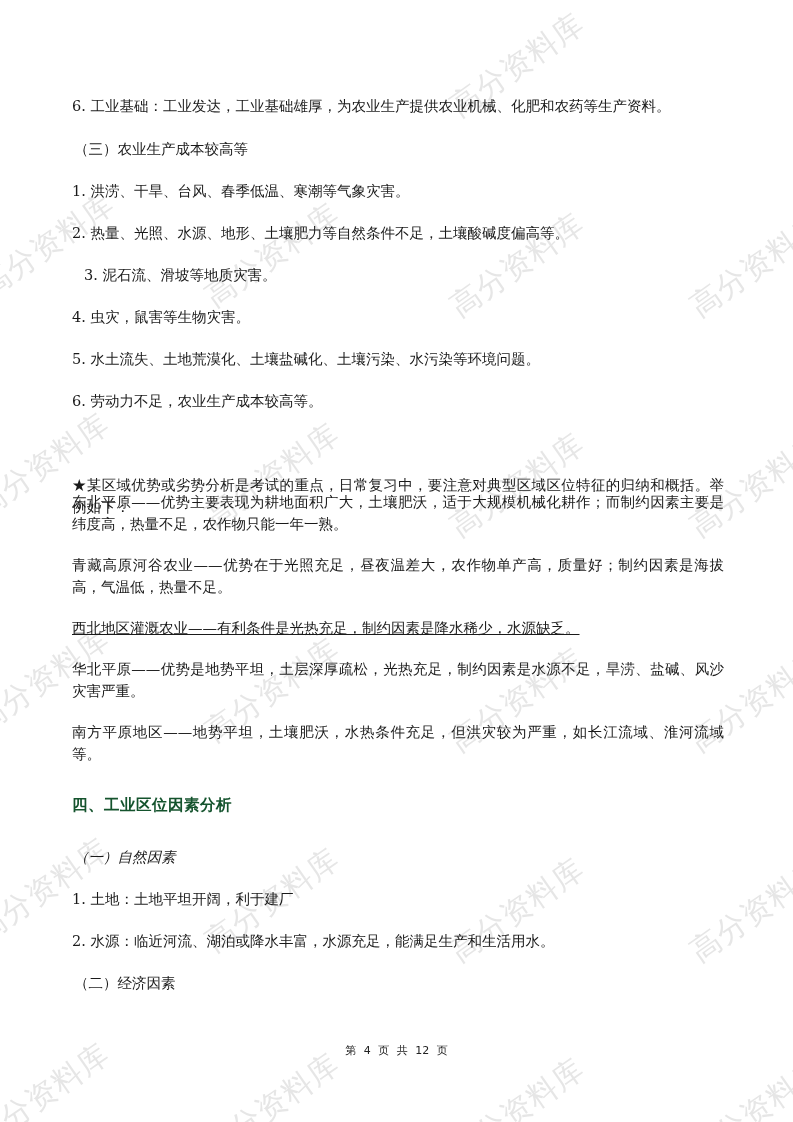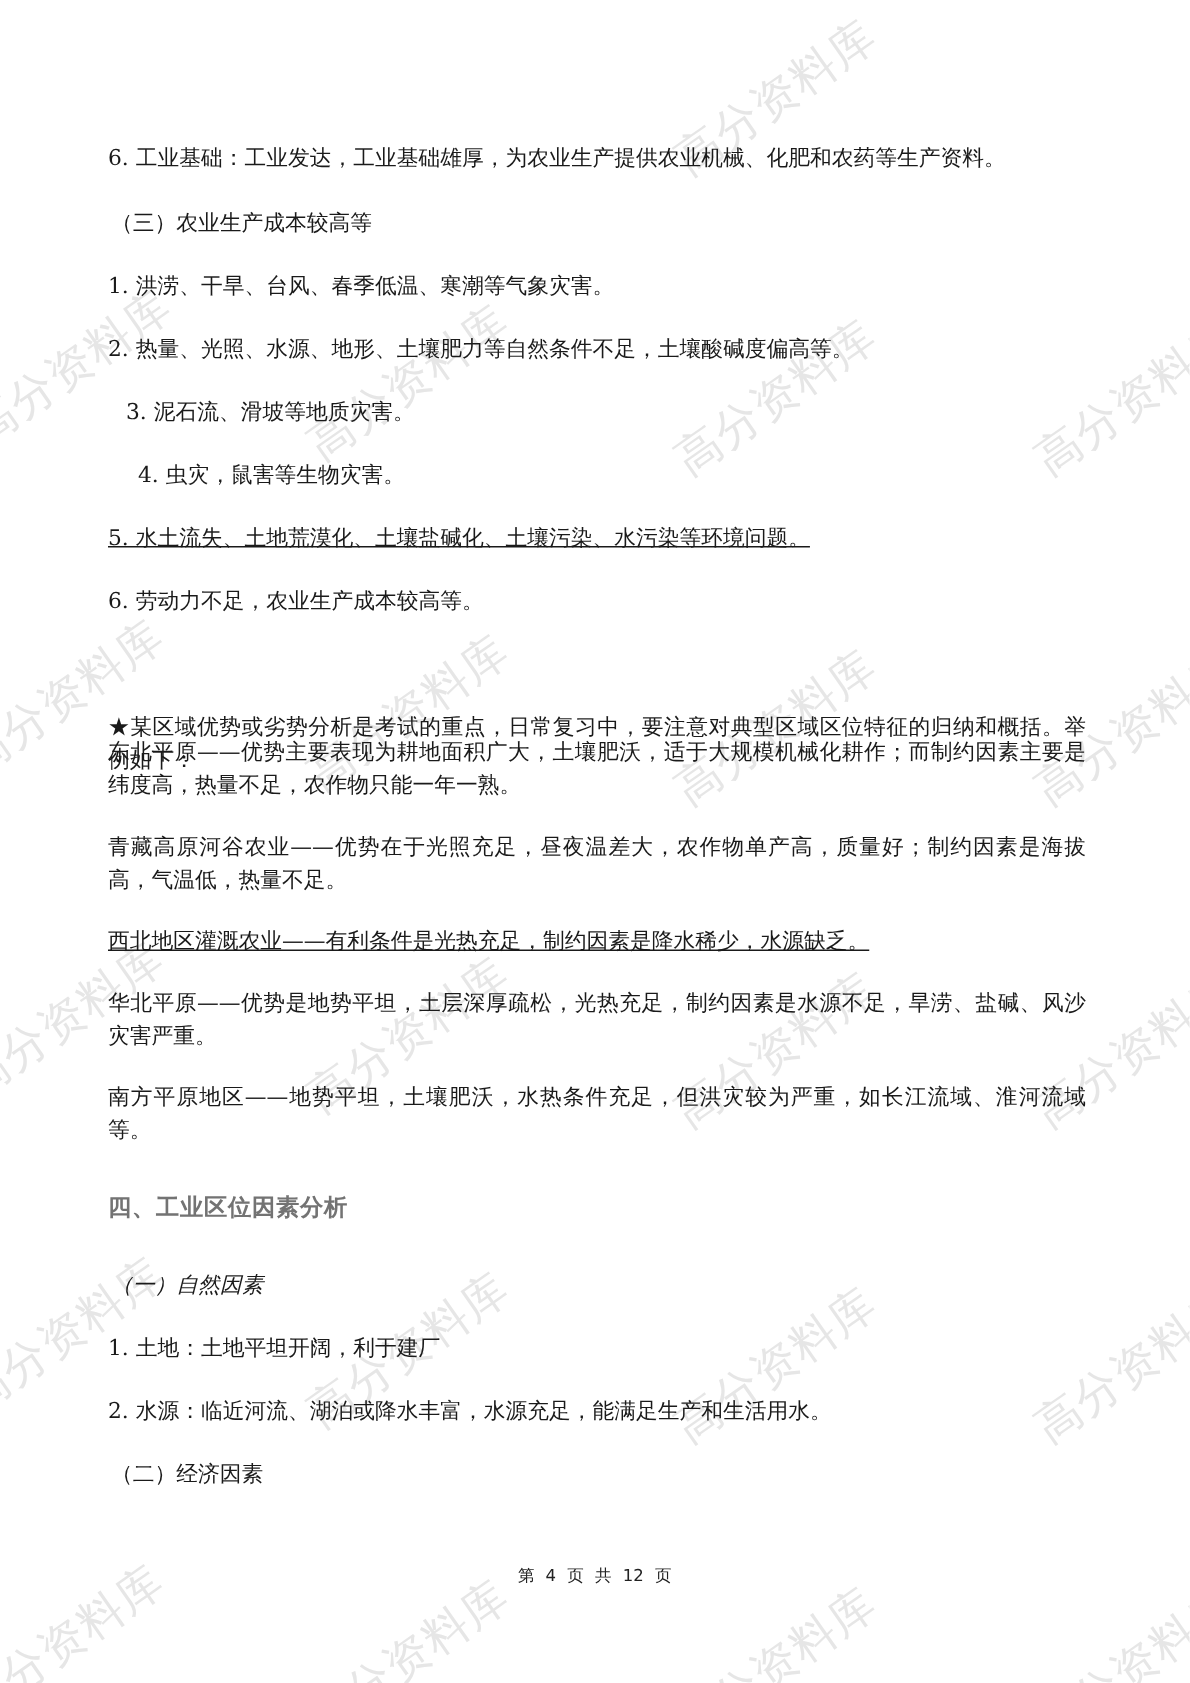--- a/index.html
+++ b/index.html
@@ -64,21 +64,21 @@
     }
     .p.sub {
       left: 2px;
     }
     .heading-blue {
       position: absolute;
       left: 0;
       font-family: "DejaVu Sans", "Liberation Sans", sans-serif;
       font-weight: bold;
       font-size: 15.5px;
-      color: #737373;
+      color: #14532d;
       letter-spacing: 0.5px;
     }
     .footer {
       position: absolute;
       left: 0;
       width: 793px;
       top: 1043px;
       text-align: center;
       font-family: "DejaVu Sans", "Liberation Sans", sans-serif;
       font-size: 11px;
@@ -124,22 +124,22 @@
 
 
   <div class="content">
     <div class="p" style="top:95px;">6. 工业基础：工业发达，工业基础雄厚，为农业生产提供农业机械、化肥和农药等生产资料。</div>
 
     <div class="p sub" style="top:138px;">（三）农业生产成本较高等</div>
 
     <div class="p" style="top:180px;">1. 洪涝、干旱、台风、春季低温、寒潮等气象灾害。</div>
     <div class="p" style="top:222px;">2. 热量、光照、水源、地形、土壤肥力等自然条件不足，土壤酸碱度偏高等。</div>
     <div class="p" style="top:264px;margin-left:12px;">3. 泥石流、滑坡等地质灾害。</div>
-    <div class="p" style="top:306px;margin-left:20px;">4. 虫灾，鼠害等生物灾害。</div>
-    <div class="p" style="top:348px;text-decoration:underline;">5. 水土流失、土地荒漠化、土壤盐碱化、土壤污染、水污染等环境问题。</div>
+    <div class="p" style="top:306px;">4. 虫灾，鼠害等生物灾害。</div>
+    <div class="p" style="top:348px;">5. 水土流失、土地荒漠化、土壤盐碱化、土壤污染、水污染等环境问题。</div>
     <div class="p" style="top:390px;">6. 劳动力不足，农业生产成本较高等。</div>
 
     <div class="p" style="top:430px;margin-top:44px;">★某区域优势或劣势分析是考试的重点，日常复习中，要注意对典型区域区位特征的归纳和概括。举例如下：</div>
 
     <div class="p" style="top:491px;">东北平原——优势主要表现为耕地面积广大，土壤肥沃，适于大规模机械化耕作；而制约因素主要是纬度高，热量不足，农作物只能一年一熟。</div>
     <div class="p" style="top:554px;">青藏高原河谷农业——优势在于光照充足，昼夜温差大，农作物单产高，质量好；制约因素是海拔高，气温低，热量不足。</div>
     <div class="p" style="top:617px;text-decoration:underline;">西北地区灌溉农业——有利条件是光热充足，制约因素是降水稀少，水源缺乏。</div>
     <div class="p" style="top:658px;">华北平原——优势是地势平坦，土层深厚疏松，光热充足，制约因素是水源不足，旱涝、盐碱、风沙灾害严重。</div>
     <div class="p" style="top:721px;">南方平原地区——地势平坦，土壤肥沃，水热条件充足，但洪灾较为严重，如长江流域、淮河流域等。</div>
 

